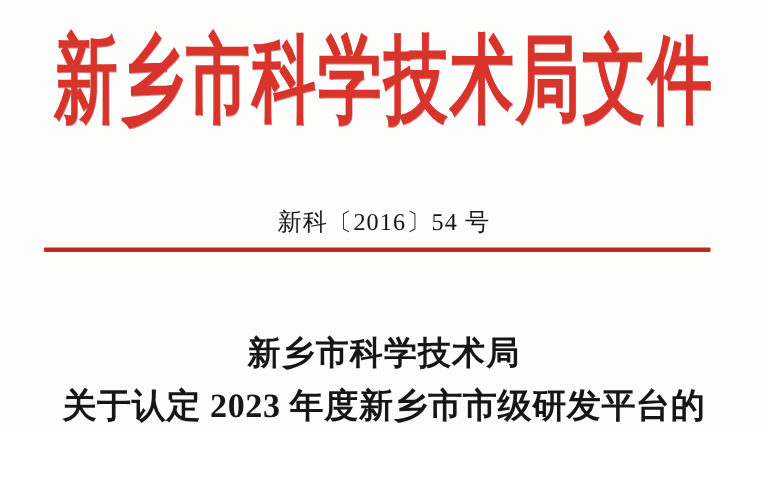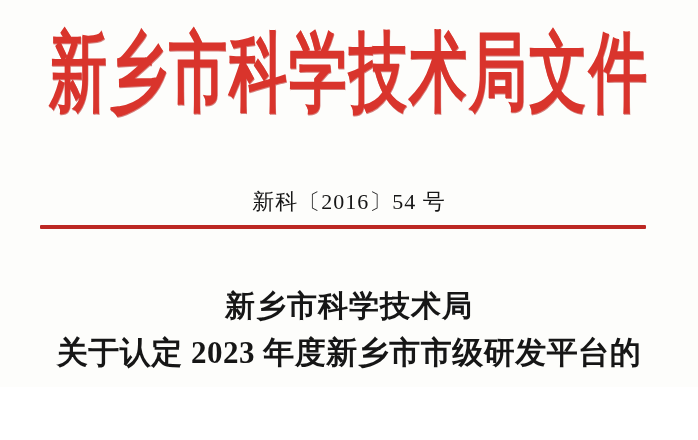--- a/index.html
+++ b/index.html
@@ -59,20 +59,21 @@
     right: 0;
     text-align: center;
     color: var(--text-black, #141414);
     font-weight: bold;
   }
   .notice-line1 {
     font-size: 30px;
     line-height: 46px;
     letter-spacing: 1px;
     white-space: nowrap;
+    margin-top: 16px;
   }
   .notice-line2 {
     font-size: 31px;
     line-height: 48px;
     letter-spacing: 0.5px;
     white-space: nowrap;
   }
   .notice-line3 {
     font-size: 31px;
     line-height: 48px;

